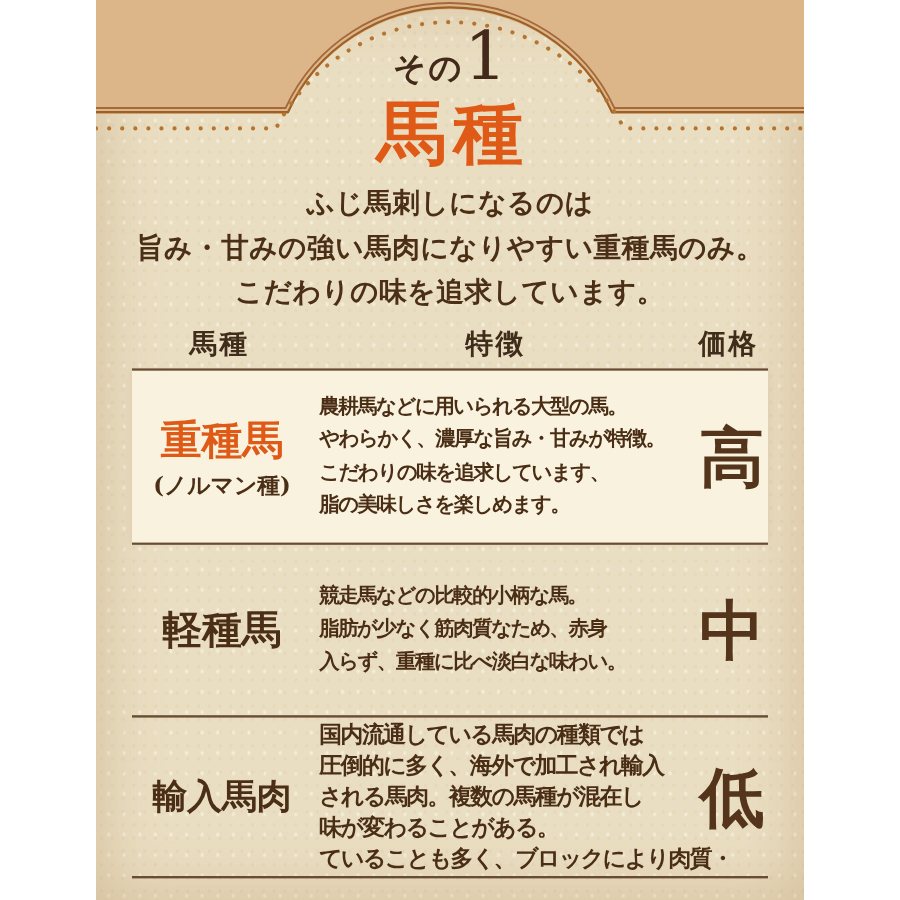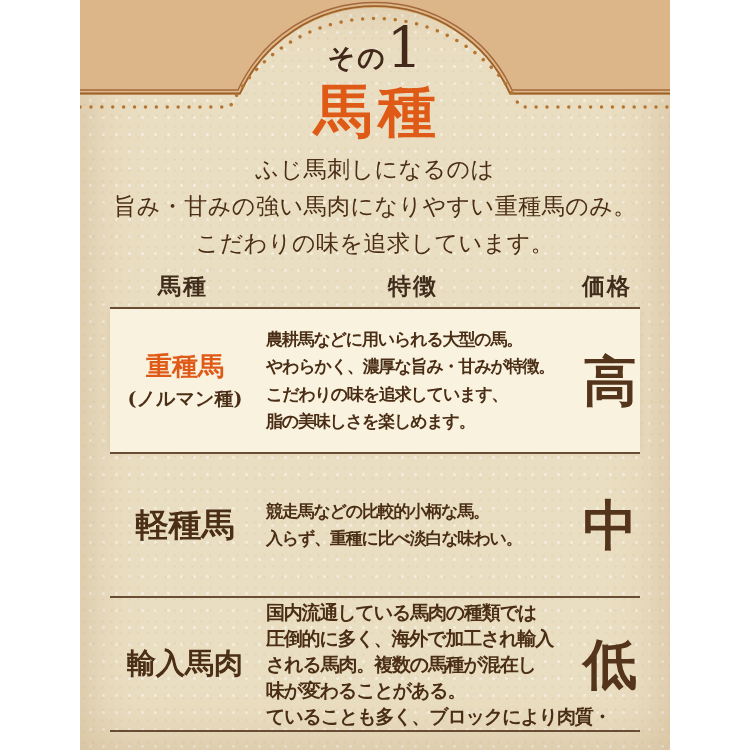--- a/index.html
+++ b/index.html
@@ -31,21 +31,21 @@
   }
   .part .prefix{font-size:27px;font-weight:700;letter-spacing:2px;}
   .part .num{font-size:56px;font-weight:400;}
   .title{
     position:absolute;left:0;top:80px;width:100%;margin:0;
     text-align:center;font-size:58px;line-height:1.1;font-weight:700;
     color:#e05a17;letter-spacing:6px;padding-left:6px;box-sizing:border-box;
   }
   .intro{
     position:absolute;left:0;top:151px;width:100%;margin:0;
-    text-align:center;font-size:23px;font-weight:400;line-height:37px;
+    text-align:center;font-size:23px;font-weight:700;line-height:37px;
     color:#4b2e16;letter-spacing:0.5px;
   }
 
   
   .thead{position:absolute;left:0;top:271px;width:100%;height:34px;}
   .thead span{
     position:absolute;transform:translateX(-50%);
     font-size:23px;font-weight:700;color:#3f2c1b;letter-spacing:2px;white-space:nowrap;
   }
   .th-breed{left:103px;}
@@ -61,21 +61,21 @@
 
   
   .row{position:absolute;left:30px;width:530px;}
   .row.row1{top:309px;height:143px;background:#f8f2df;box-shadow:0 0 6px rgba(120,80,30,0.10);}
   .row.row2{top:454px;height:142px;}
   .row.row3{top:598px;height:132px;}
 
   .cell{position:absolute;top:0;height:100%;display:flex;flex-direction:column;justify-content:center;}
   .cell.breed{left:0;width:150px;align-items:center;text-align:center;}
   .breed-name{font-size:33px;font-weight:700;color:#46291448;white-space:nowrap;}
-  .row1 .breed-name{color:#e05a17;font-size:26px;}
+  .row1 .breed-name{color:#e05a17;font-size:34px;}
   .row2 .breed-name,.row3 .breed-name{color:#4b2e16;}
   .row3 .breed-name{font-size:29px;}
   .breed-note{font-size:19px;font-weight:700;color:#4b2e16;margin-top:2px;white-space:nowrap;}
 
   .cell.features{left:156px;width:330px;align-items:flex-start;}
   .fline{font-size:17px;font-weight:700;color:#4a2d15;line-height:27.5px;white-space:nowrap;letter-spacing:-1.2px;}
   .row3 .fline{font-size:19px;line-height:26px;}
 
   .cell.price{
     left:445px;width:110px;align-items:center;
@@ -134,20 +134,21 @@
       </div>
       <div class="cell price">高</div>
     </div>
 
     <div class="row row2">
       <div class="cell breed">
         <div class="breed-name">軽種馬</div>
       </div>
       <div class="cell features">
         <div class="fline">競走馬などの比較的小柄な馬。</div>
+        <div class="fline">脂肪が少なく筋肉質なため、赤身</div>
         <div class="fline">入らず、重種に比べ淡白な味わい。</div>
       </div>
       <div class="cell price">中</div>
     </div>
 
     <div class="row row3">
       <div class="cell breed">
         <div class="breed-name">輸入馬肉</div>
       </div>
       <div class="cell features">

